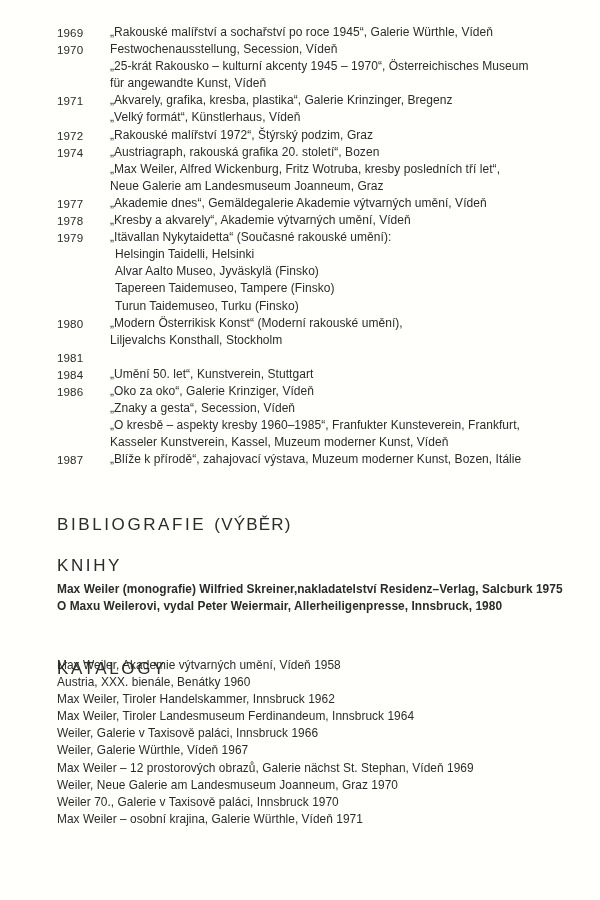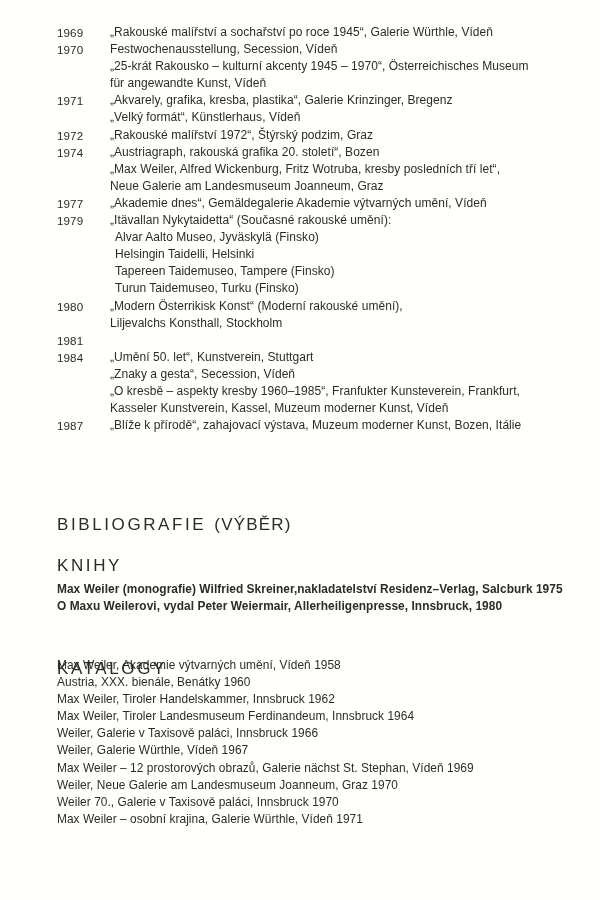--- a/index.html
+++ b/index.html
@@ -123,30 +123,34 @@
       </div>
       <div class="exh-row">
         <div class="exh-year"></div>
         <div class="exh-text">Neue Galerie am Landesmuseum Joanneum, Graz</div>
       </div>
       <div class="exh-row">
         <div class="exh-year">1977</div>
         <div class="exh-text">„Akademie dnes“, Gemäldegalerie Akademie výtvarných umění, Vídeň</div>
       </div>
       <div class="exh-row">
+        <div class="exh-year">1978</div>
+        <div class="exh-text">„Kresby a akvarely“, Akademie výtvarných umění, Vídeň</div>
+      </div>
+      <div class="exh-row">
         <div class="exh-year">1979</div>
         <div class="exh-text">„Itävallan Nykytaidetta“ (Současné rakouské umění):</div>
       </div>
       <div class="exh-row">
         <div class="exh-year"></div>
+        <div class="exh-text sub">Helsingin Taidelli, Helsinki</div>
+      </div>
+      <div class="exh-row">
+        <div class="exh-year"></div>
         <div class="exh-text sub">Alvar Aalto Museo, Jyväskylä (Finsko)</div>
-      </div>
-      <div class="exh-row">
-        <div class="exh-year"></div>
-        <div class="exh-text sub">Helsingin Taidelli, Helsinki</div>
       </div>
       <div class="exh-row">
         <div class="exh-year"></div>
         <div class="exh-text sub">Tapereen Taidemuseo, Tampere (Finsko)</div>
       </div>
       <div class="exh-row">
         <div class="exh-year"></div>
         <div class="exh-text sub">Turun Taidemuseo, Turku (Finsko)</div>
       </div>
       <div class="exh-row">
@@ -156,20 +160,24 @@
       <div class="exh-row">
         <div class="exh-year"></div>
         <div class="exh-text">Liljevalchs Konsthall, Stockholm</div>
       </div>
       <div class="exh-row">
         <div class="exh-year">1981</div>
       </div>
       <div class="exh-row">
         <div class="exh-year">1984</div>
         <div class="exh-text">„Umění 50. let“, Kunstverein, Stuttgart</div>
+      </div>
+      <div class="exh-row">
+        <div class="exh-year">1986</div>
+        <div class="exh-text">„Oko za oko“, Galerie Krinziger, Vídeň</div>
       </div>
       <div class="exh-row">
         <div class="exh-year"></div>
         <div class="exh-text">„Znaky a gesta“, Secession, Vídeň</div>
       </div>
       <div class="exh-row">
         <div class="exh-year"></div>
         <div class="exh-text">„O kresbě – aspekty kresby 1960–1985“, Franfukter Kunsteverein, Frankfurt,</div>
       </div>
       <div class="exh-row">

